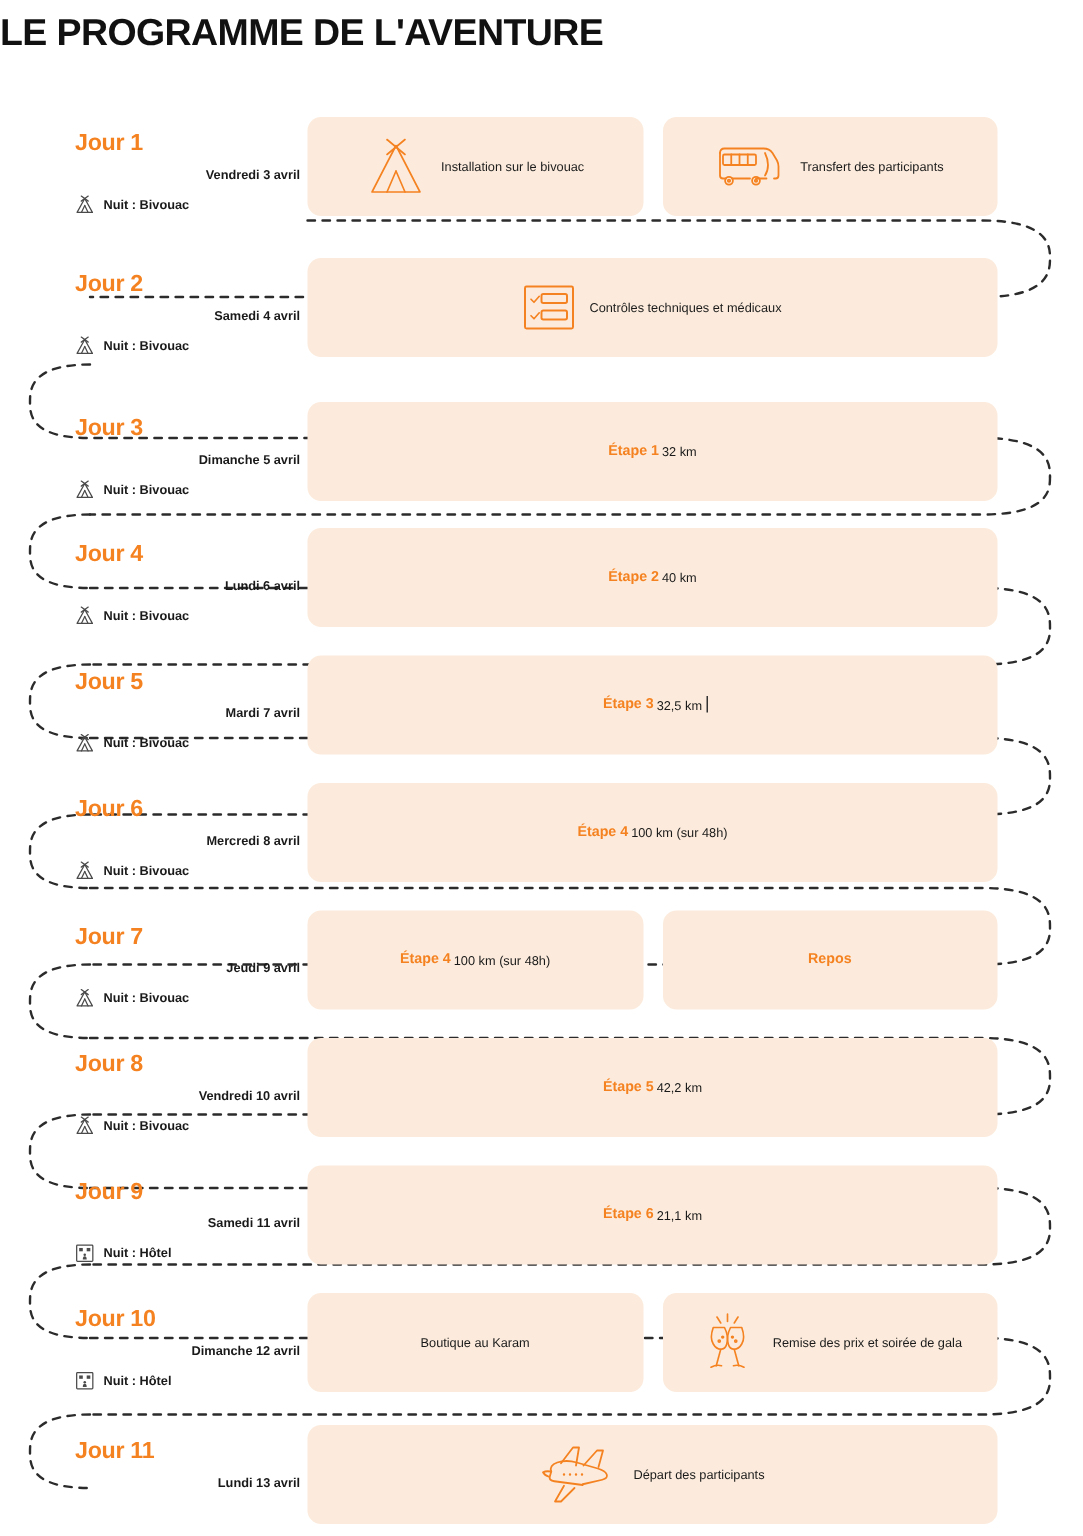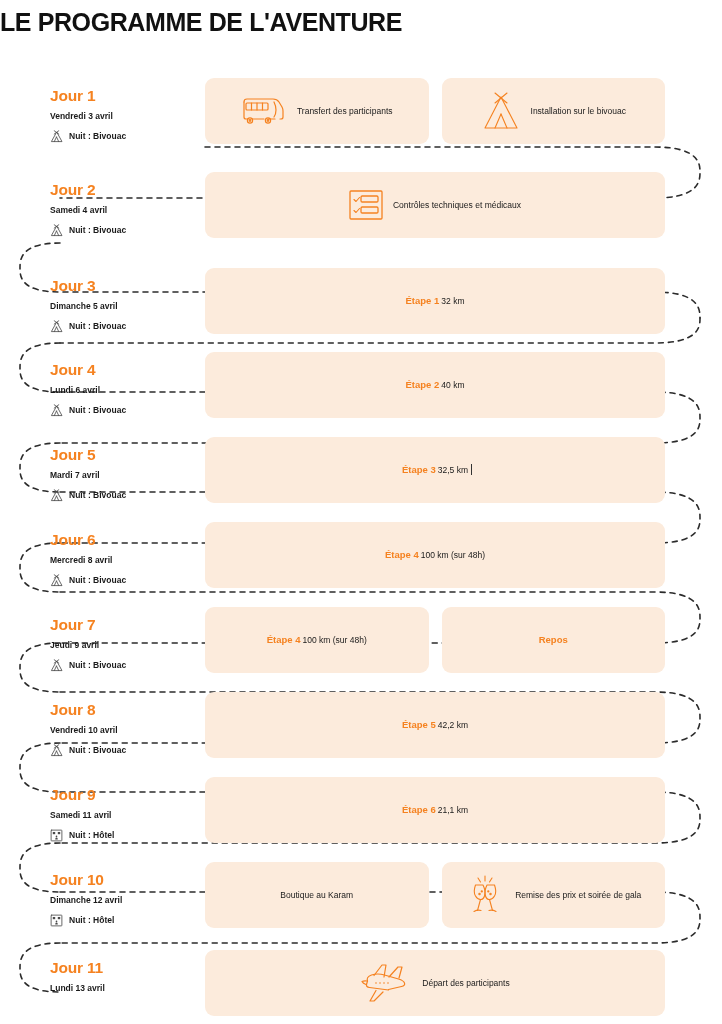--- a/index.html
+++ b/index.html
@@ -56,20 +56,21 @@
     color: #f58220;
     letter-spacing: -0.2px;
     line-height: 19px;
   }
   .day-date {
     margin-top: 6px;
     font-size: 8.5px;
     font-weight: bold;
     color: #1a1a1a;
     line-height: 11px;
+    text-align: right;
   }
   .day-night {
     margin-top: 8px;
     display: flex;
     align-items: center;
     gap: 6px;
     font-size: 8.5px;
     font-weight: bold;
     color: #1a1a1a;
     line-height: 11px;
@@ -201,49 +202,49 @@
       <path d="M4.5 0.8 L9.5 4.4"></path>
       <path d="M9.5 0.8 L4.5 4.4"></path>
       <path d="M7 7.5 L4.6 12.5"></path>
       <path d="M7 7.5 L9.4 12.5"></path>
     </svg>
             </span>
             <span>Nuit : Bivouac</span>
           </div>
         </div>
         <div class="cards">
+          <div class="card">
+            <span class="card-icon">
+              <svg width="40" height="42" viewBox="0 0 40 42" fill="none" stroke="#f58220" stroke-width="1.1" stroke-linecap="round" stroke-linejoin="round">
+      <path d="M20 7 L4 38 h32 Z"></path>
+      <path d="M14 3 L26 13"></path>
+      <path d="M26 3 L14 13"></path>
+      <path d="M20 24 L14 38"></path>
+      <path d="M20 24 L26 38"></path>
+    </svg>
+            </span>
+            <div class="card-text">Installation sur le bivouac</div>
+          </div>
           <div class="card">
             <span class="card-icon">
               <svg width="46" height="30" viewBox="0 0 46 30" fill="none" stroke="#f58220" stroke-width="1.2" stroke-linecap="round" stroke-linejoin="round">
       <path d="M3 6 q0-3 3-3 h26 q4 0 6 3 l3 5 q1 2 1 4 v6 q0 2-2 2 h-1"></path>
       <path d="M3 6 v15 q0 2 2 2 h2"></path>
       <path d="M11 23 h12"></path>
       <path d="M27 23 h7"></path>
       <rect x="5" y="7" width="22" height="7" rx="1"></rect>
       <path d="M10.5 7 v7 M16 7 v7 M21.5 7 v7"></path>
       <path d="M33 6 q2 4 2 8 q0 4-2 7"></path>
       <circle cx="9" cy="24.5" r="2.6"></circle>
                 <circle cx="9" cy="24.5" r="0.8"></circle>
       <circle cx="27" cy="24.5" r="2.6"></circle>
                 <circle cx="27" cy="24.5" r="0.8"></circle>
     </svg>
             </span>
             <div class="card-text">Transfert des participants</div>
-          </div>
-          <div class="card">
-            <span class="card-icon">
-              <svg width="40" height="42" viewBox="0 0 40 42" fill="none" stroke="#f58220" stroke-width="1.1" stroke-linecap="round" stroke-linejoin="round">
-      <path d="M20 7 L4 38 h32 Z"></path>
-      <path d="M14 3 L26 13"></path>
-      <path d="M26 3 L14 13"></path>
-      <path d="M20 24 L14 38"></path>
-      <path d="M20 24 L26 38"></path>
-    </svg>
-            </span>
-            <div class="card-text">Installation sur le bivouac</div>
           </div>
         </div>
       </div>
       <div class="day-row" style="top: 172px;">
         <div class="day-info">
           <div class="day-title">Jour 2</div>
           <div class="day-date">Samedi 4 avril</div>
           <div class="day-night">
             <span class="night-icon">
               <svg width="13" height="13" viewBox="0 0 14 14" fill="none" stroke="#4a4a4a" stroke-width="0.9" stroke-linecap="round" stroke-linejoin="round">

